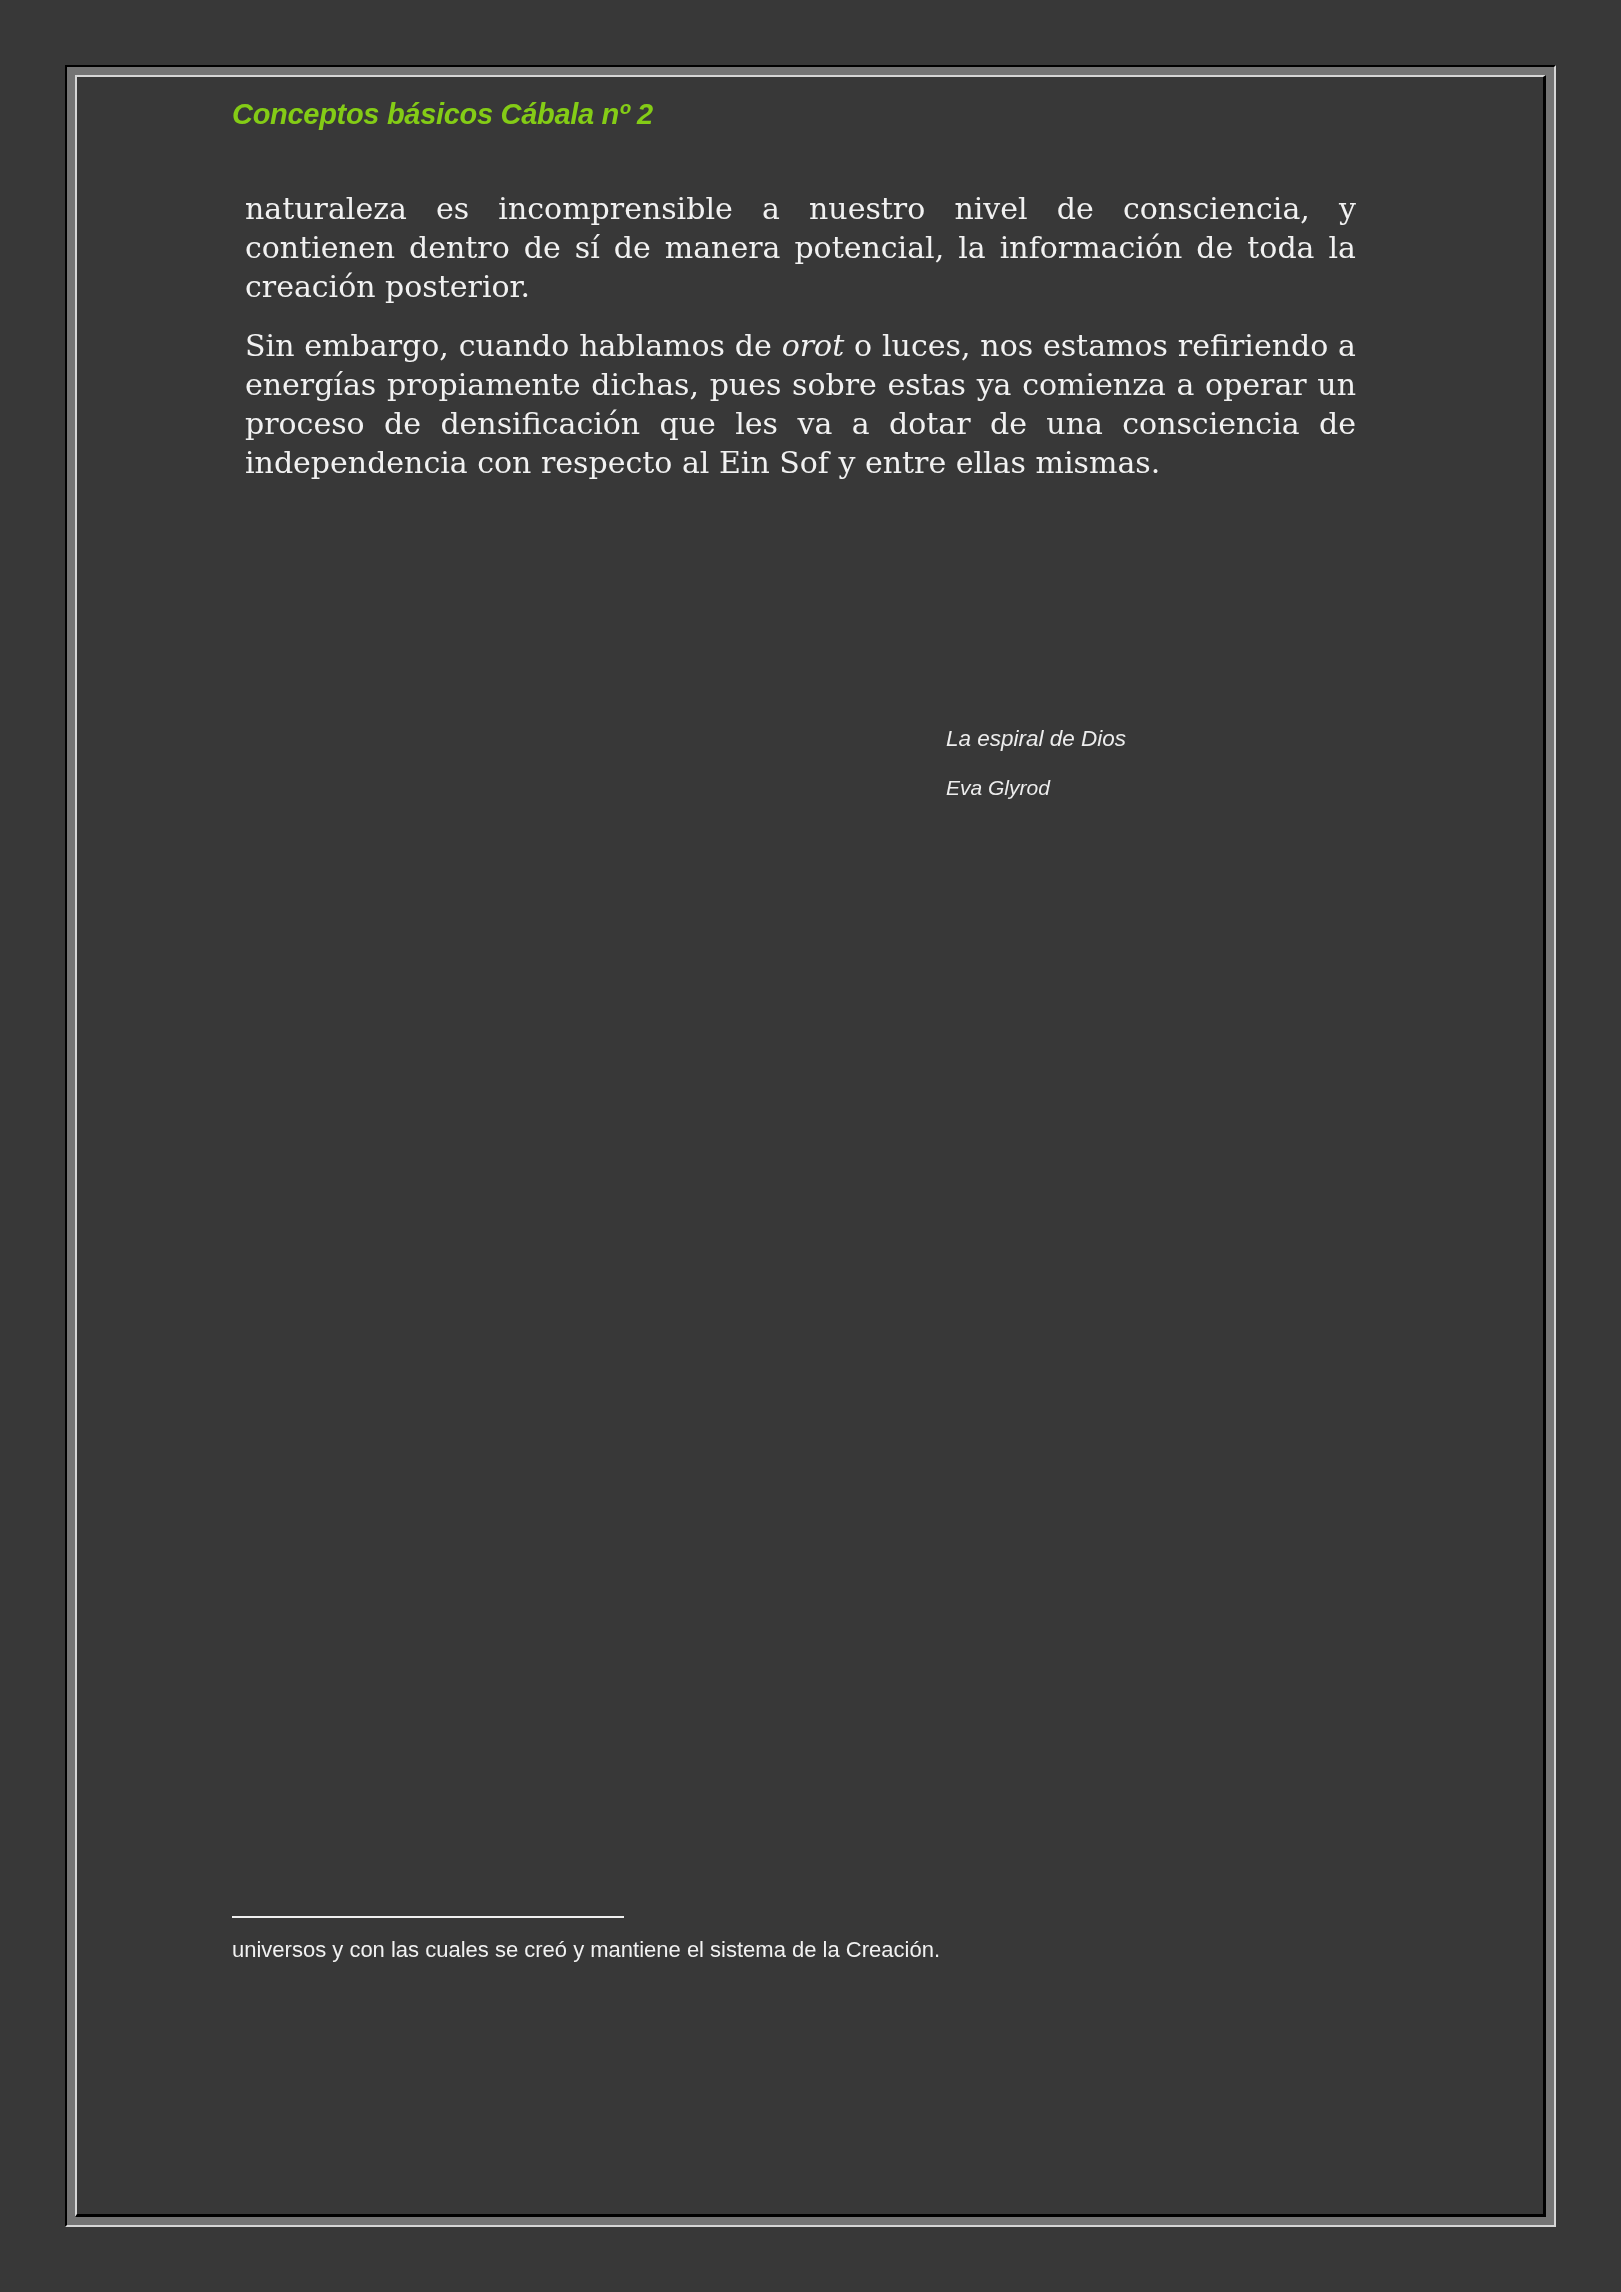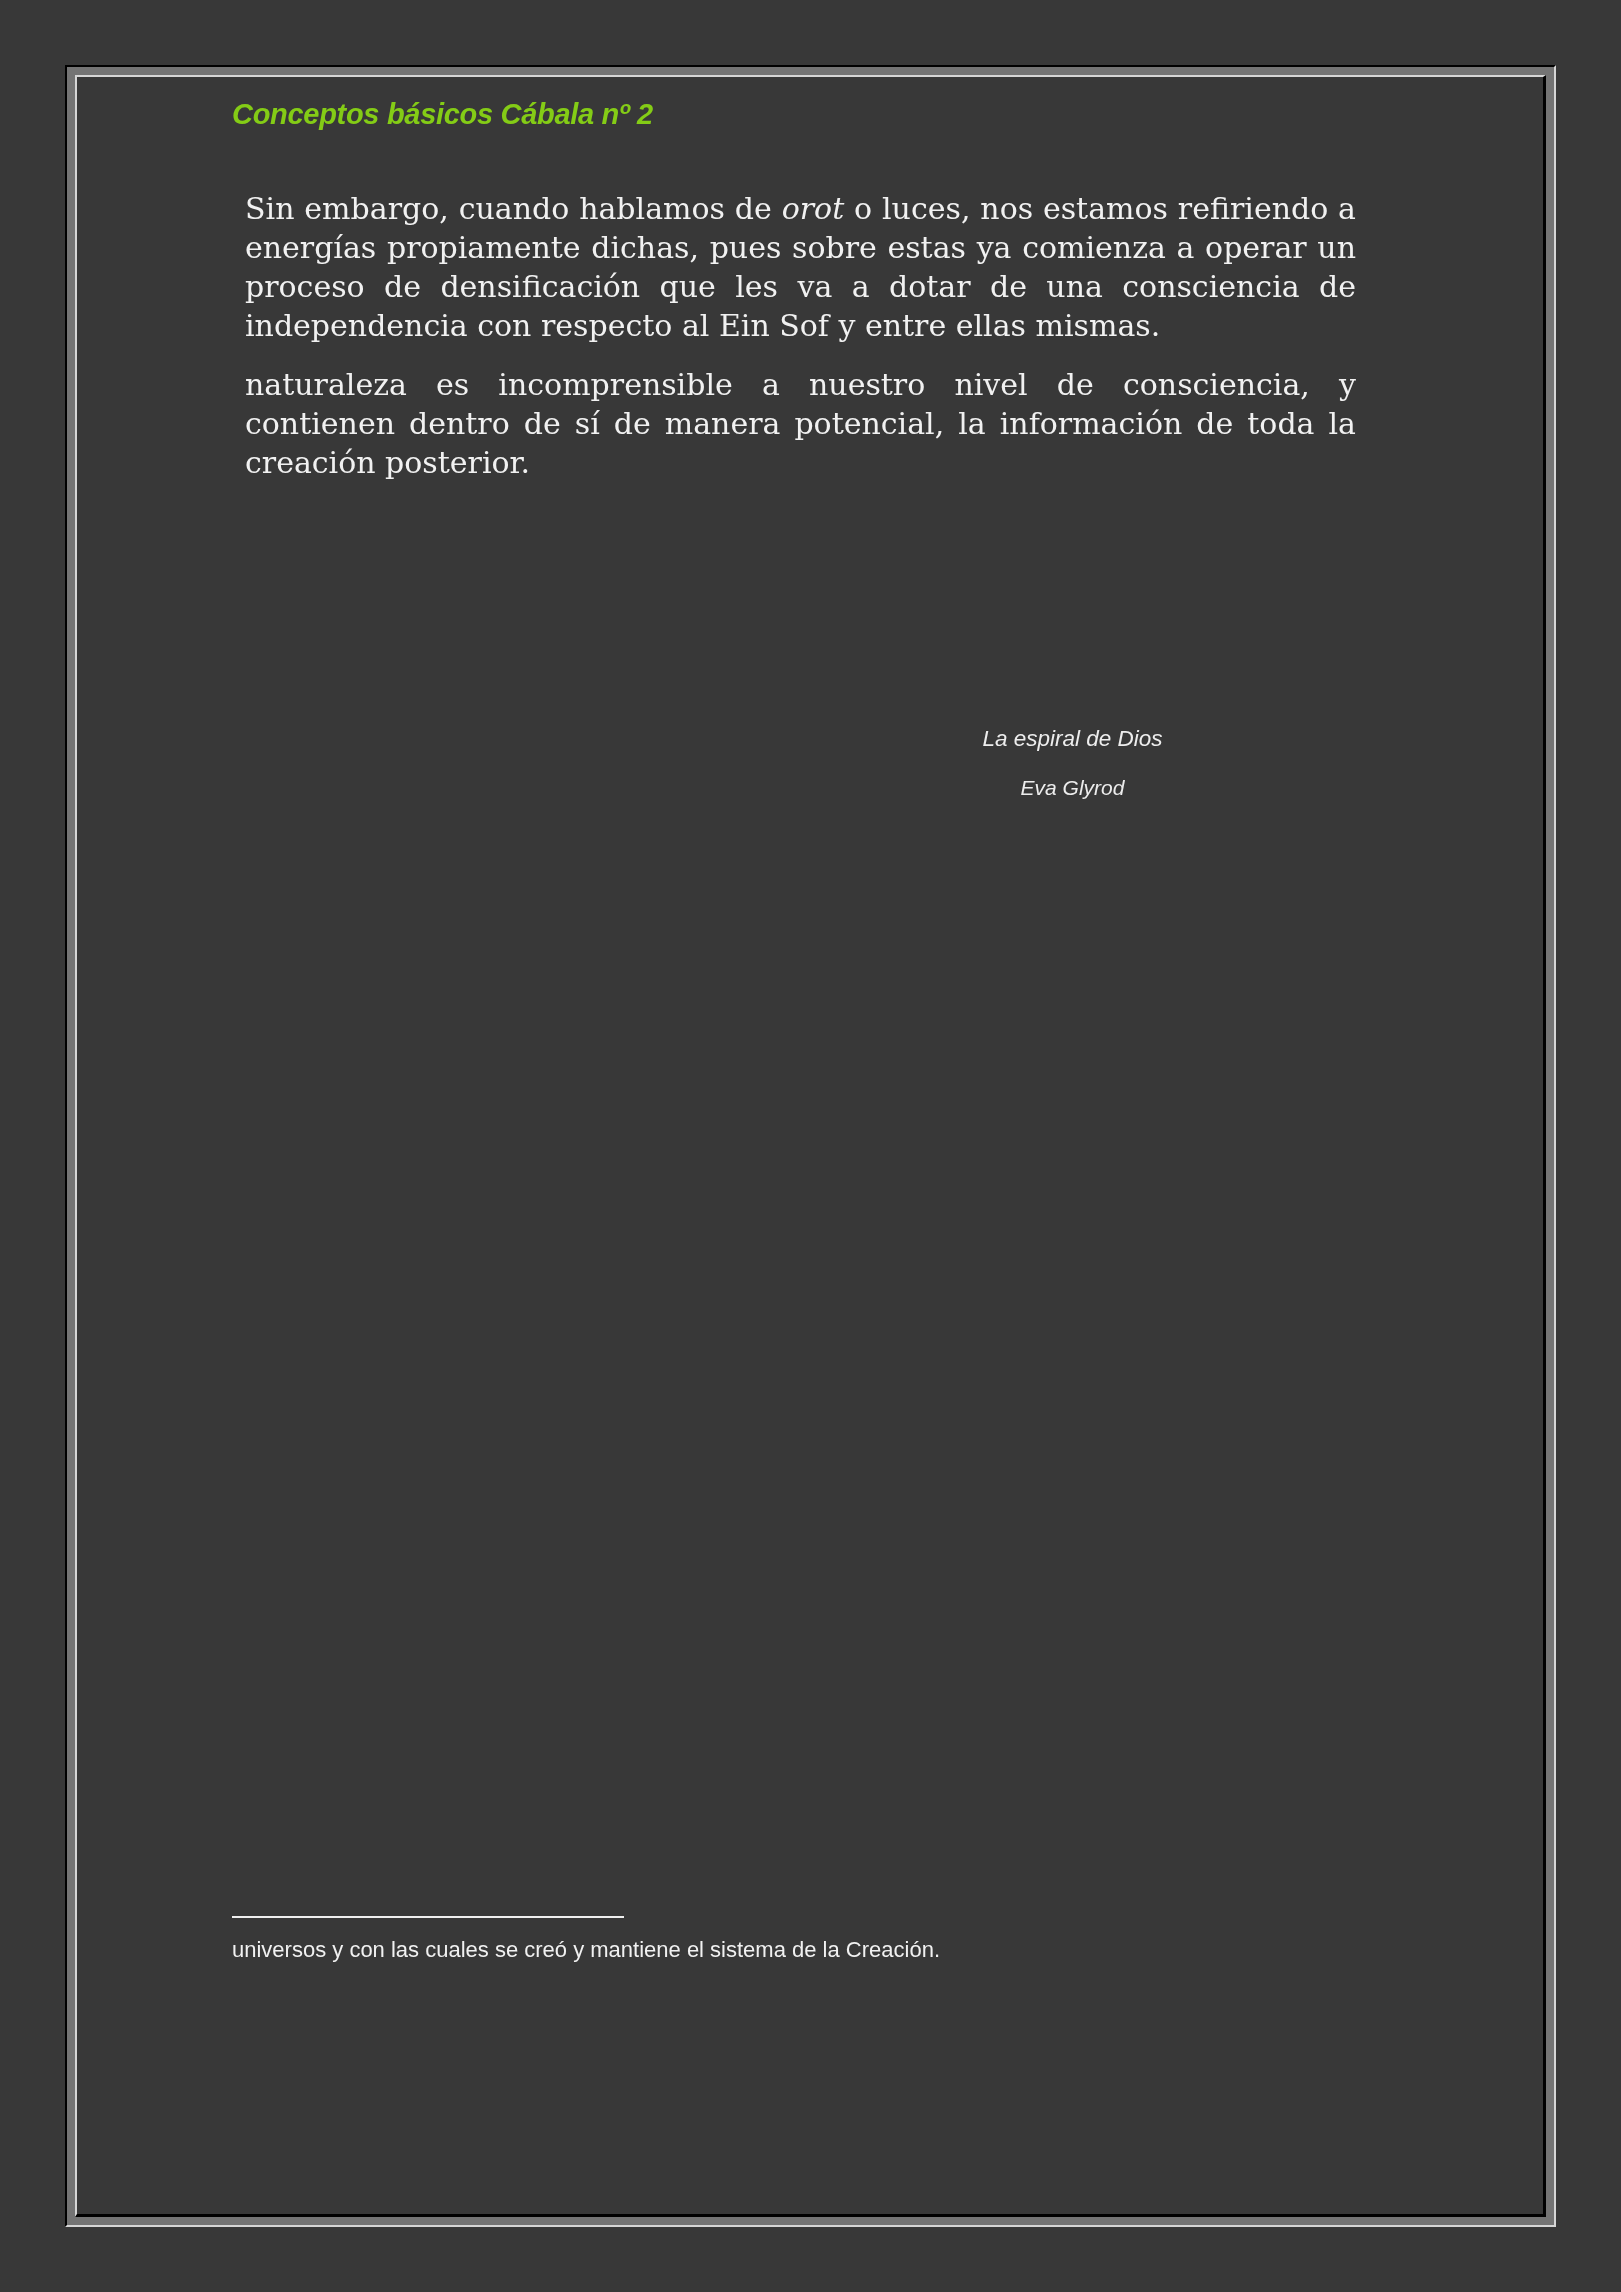--- a/index.html
+++ b/index.html
@@ -59,23 +59,23 @@
     font-size: 30px;
     line-height: 39px;
     color: #f1f1f1;
     text-align: justify;
   }
   .body-text p { margin: 0 0 19.6px 0; }
   .body-text .italic-term { font-style: italic; }
 
   .figure-caption {
     position: absolute;
-    left: 911px; top: 725px;
+    left: 946px; top: 725px;
     width: 323px;
-    text-align: center;
+    text-align: left;
     color: #ededed;
     font-family: "Liberation Sans", sans-serif;
     font-style: italic;
   }
   .caption-title { font-size: 22.5px; line-height: 27.4px; }
   .caption-author { font-size: 21px; line-height: 23.5px; margin-top: 23.5px; font-style: italic; }
 
   .footnote-separator {
     position: absolute;
     left: 232px; top: 1916px;
@@ -97,22 +97,22 @@
 
 <div class="frame-a">
   <div class="frame-b">
     <div class="frame-c"></div>
   </div>
 </div>
 
 <div class="header-title">Conceptos básicos Cábala nº 2</div>
 
 <div class="body-text">
+  <p>naturaleza es incomprensible a nuestro nivel de consciencia, y contienen dentro de sí de manera potencial, la información  de toda la creación posterior.</p>
   <p><span>Sin embargo, cuando hablamos de </span><span class="italic-term">orot</span><span> o luces, nos estamos refiriendo a energías propiamente dichas, pues sobre estas ya comienza a operar un proceso de densificación que les va a dotar de una consciencia de independencia con respecto al Ein Sof y entre ellas mismas.</span></p>
-  <p>naturaleza es incomprensible a nuestro nivel de consciencia, y contienen dentro de sí de manera potencial, la información  de toda la creación posterior.</p>
 </div>
 
 <div class="figure-caption">
   <div class="caption-title">La espiral de Dios</div>
   <div class="caption-author">Eva Glyrod</div>
 </div>
 
 <div class="footnote-separator"></div>
 <div class="footnote-text">universos y con las cuales se creó y mantiene el sistema de la Creación.</div>
 

